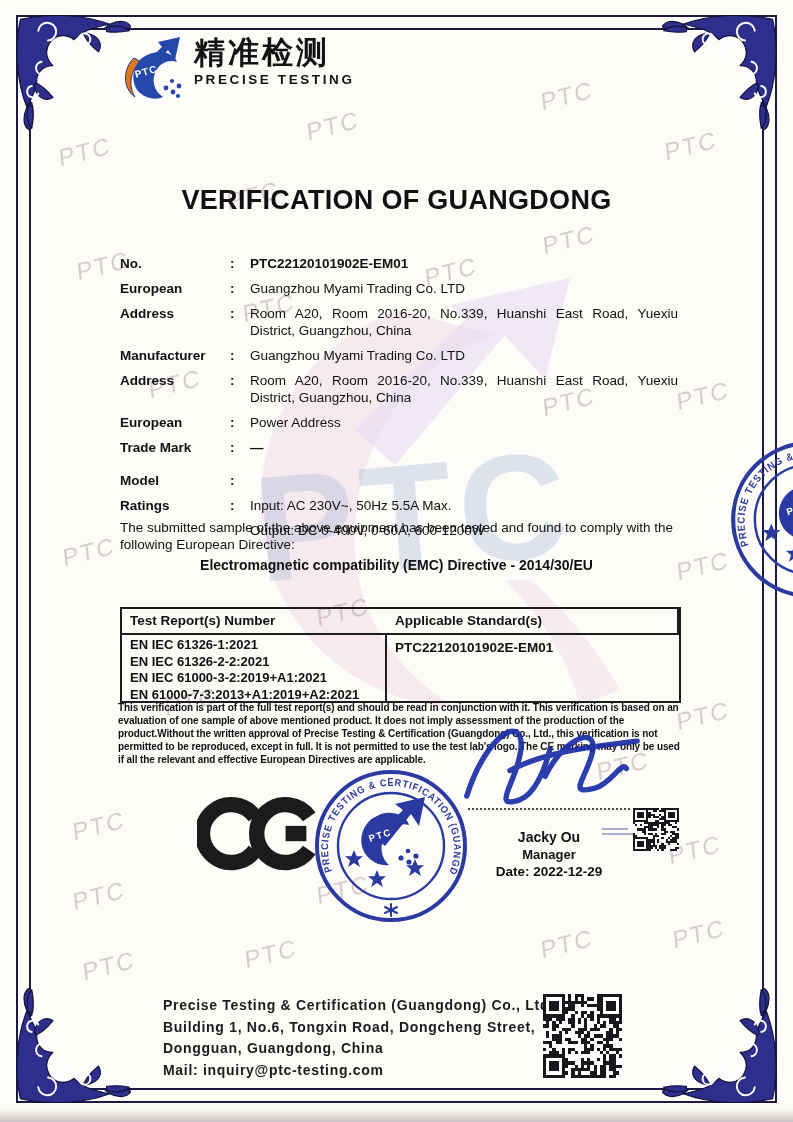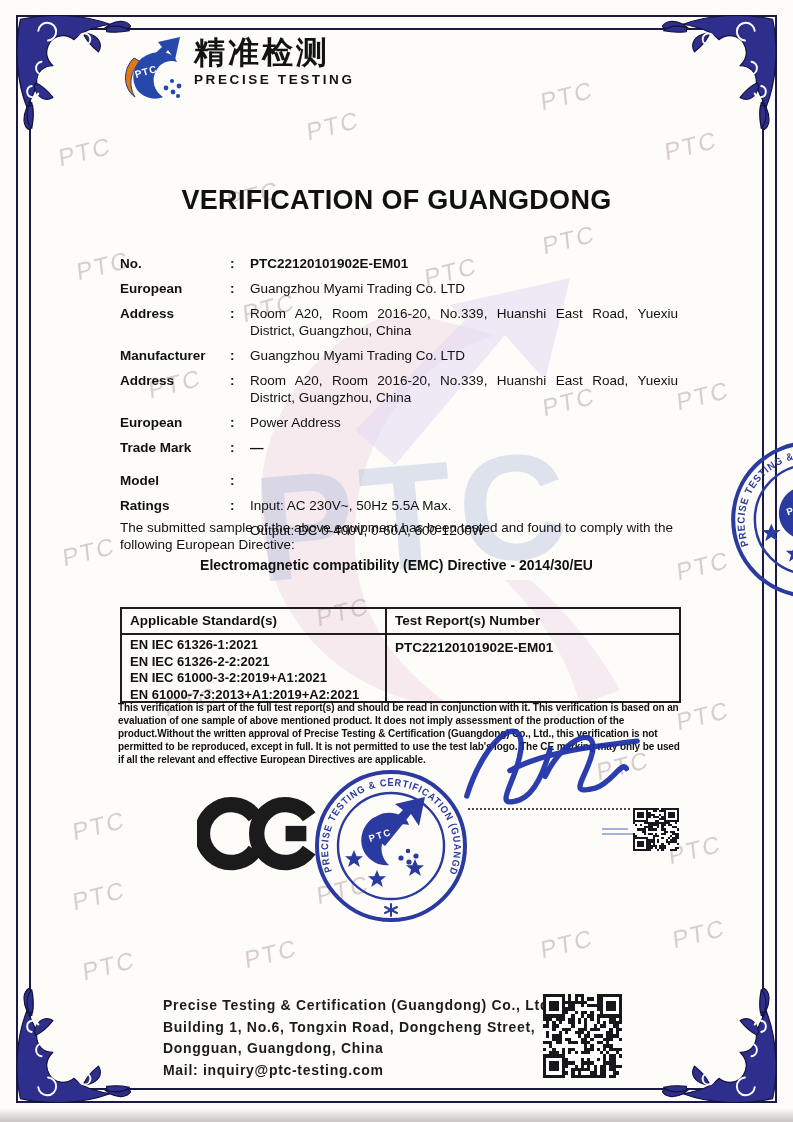--- a/index.html
+++ b/index.html
@@ -264,22 +264,22 @@
         <span class="fcol">:</span>
         <span class="fval">Input: AC 230V~, 50Hz 5.5A Max.</span>
       </div>
     <div class="fval2">Output: DC 0-400V, 0-60A, 600-1200W</div>
   </div>
 
   <div class="statement">The submitted sample of the above equipment has been tested and found to comply with the following European Directive:</div>
   <div class="directive">Electromagnetic compatibility (EMC) Directive - 2014/30/EU</div>
 
   <div class="tbl">
+    <div class="c h2">Test Report(s) Number</div>
     <div class="c h1">Applicable Standard(s)</div>
-    <div class="c h2">Test Report(s) Number</div>
     <div class="c b1">
       <div>EN IEC 61326-1:2021</div>
       <div>EN IEC 61326-2-2:2021</div>
       <div>EN IEC 61000-3-2:2019+A1:2021</div>
       <div>EN 61000-7-3:2013+A1:2019+A2:2021</div>
     </div>
     <div class="c b2">PTC22120101902E-EM01</div>
   </div>
 
   <div class="disclaimer">This verification is part of the full test report(s) and should be read in conjunction with it. This verification is based on an evaluation of one sample of above mentioned product. It does not imply assessment of the production of the product.Without the written approval of Precise Testing &amp; Certification (Guangdong) Co., Ltd., this verification is not permitted to be reproduced, except in full. It is not permitted to use the test lab's logo. The CE marking may only be used if all the relevant and effective European Directives are applicable.</div>
@@ -549,20 +549,25 @@
         <i style="grid-row:21;grid-column:6"></i>
         <i style="grid-row:21;grid-column:7"></i>
         <i style="grid-row:21;grid-column:8"></i>
         <i style="grid-row:21;grid-column:12"></i>
         <i style="grid-row:21;grid-column:14"></i>
         <i style="grid-row:21;grid-column:18"></i>
         <i style="grid-row:21;grid-column:19"></i>
         <i style="grid-row:21;grid-column:20"></i>
       </div>
     </div>
+  <div class="name-block">
+    <div class="nm">Jacky Ou</div>
+    <div class="mg">Manager</div>
+    <div class="dt">Date: 2022-12-29</div>
+  </div>
 
   <div class="footer">
     <div>Precise Testing &amp; Certification (Guangdong) Co., Ltd.</div>
     <div>Building 1, No.6, Tongxin Road, Dongcheng Street,</div>
     <div>Dongguan, Guangdong, China</div>
     <div>Mail: inquiry@ptc-testing.com</div>
   </div>
   <div class="foot-qr">
       <div class="qr" id="qr2" style="grid-template: repeat(25, 1fr) / repeat(25, 1fr);">
         <i style="grid-row:1;grid-column:1"></i>

